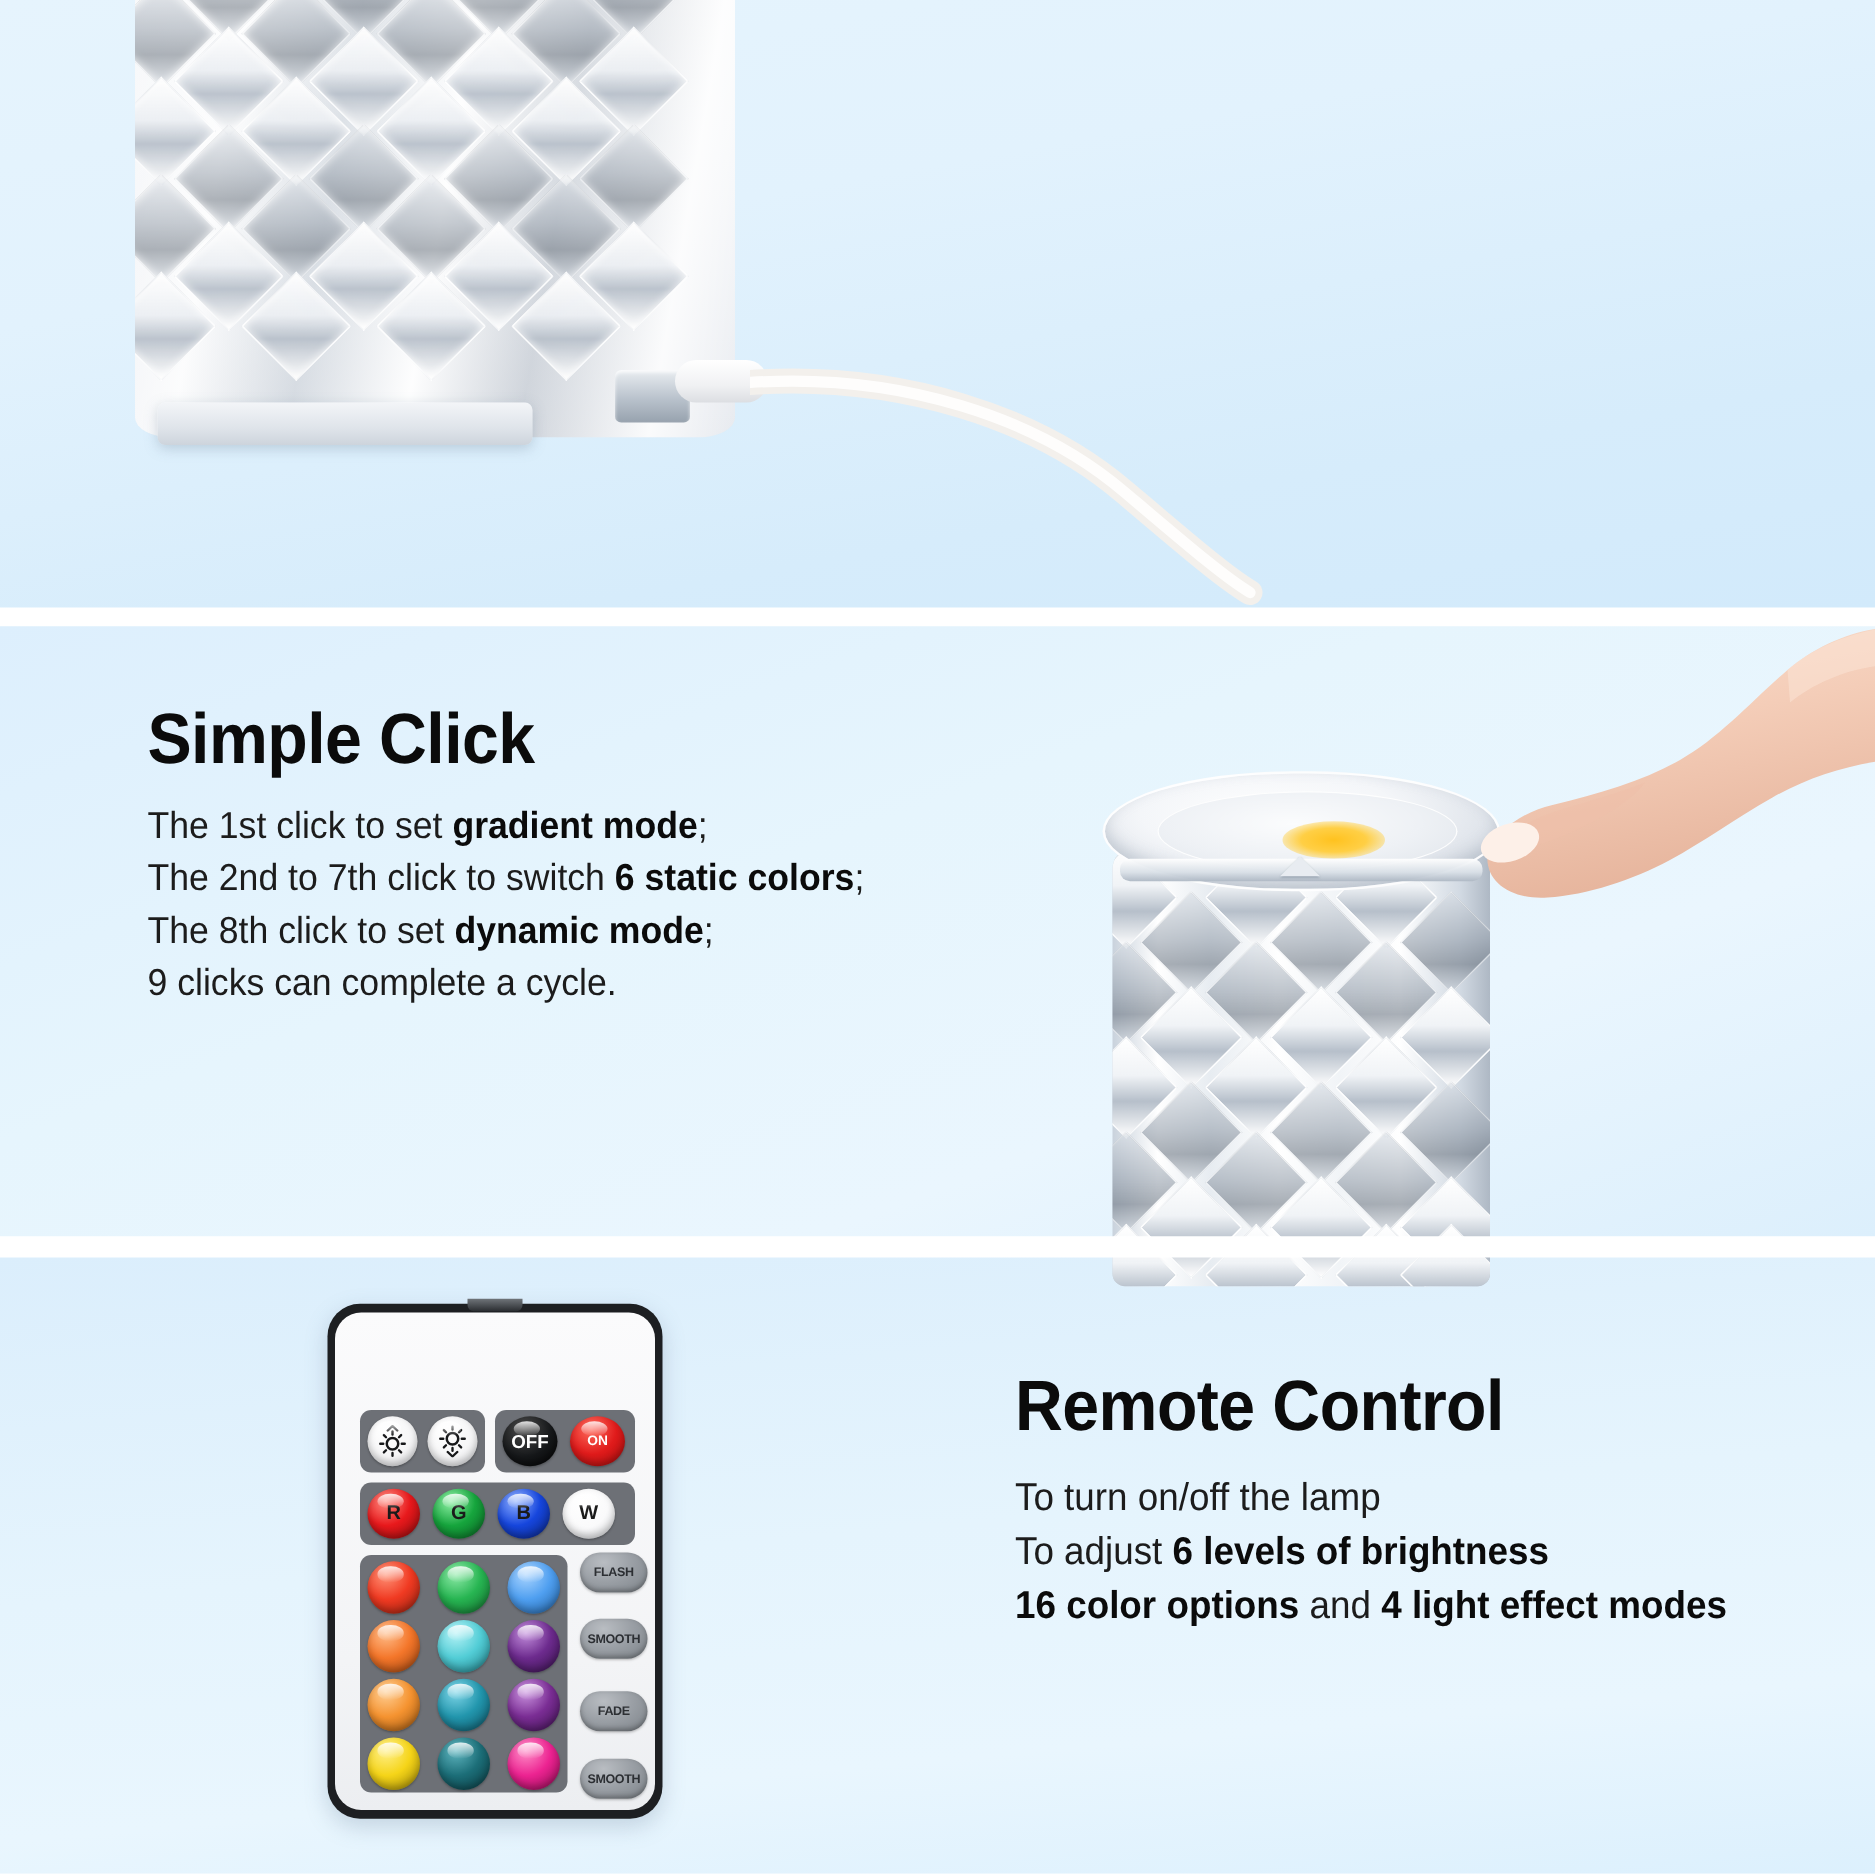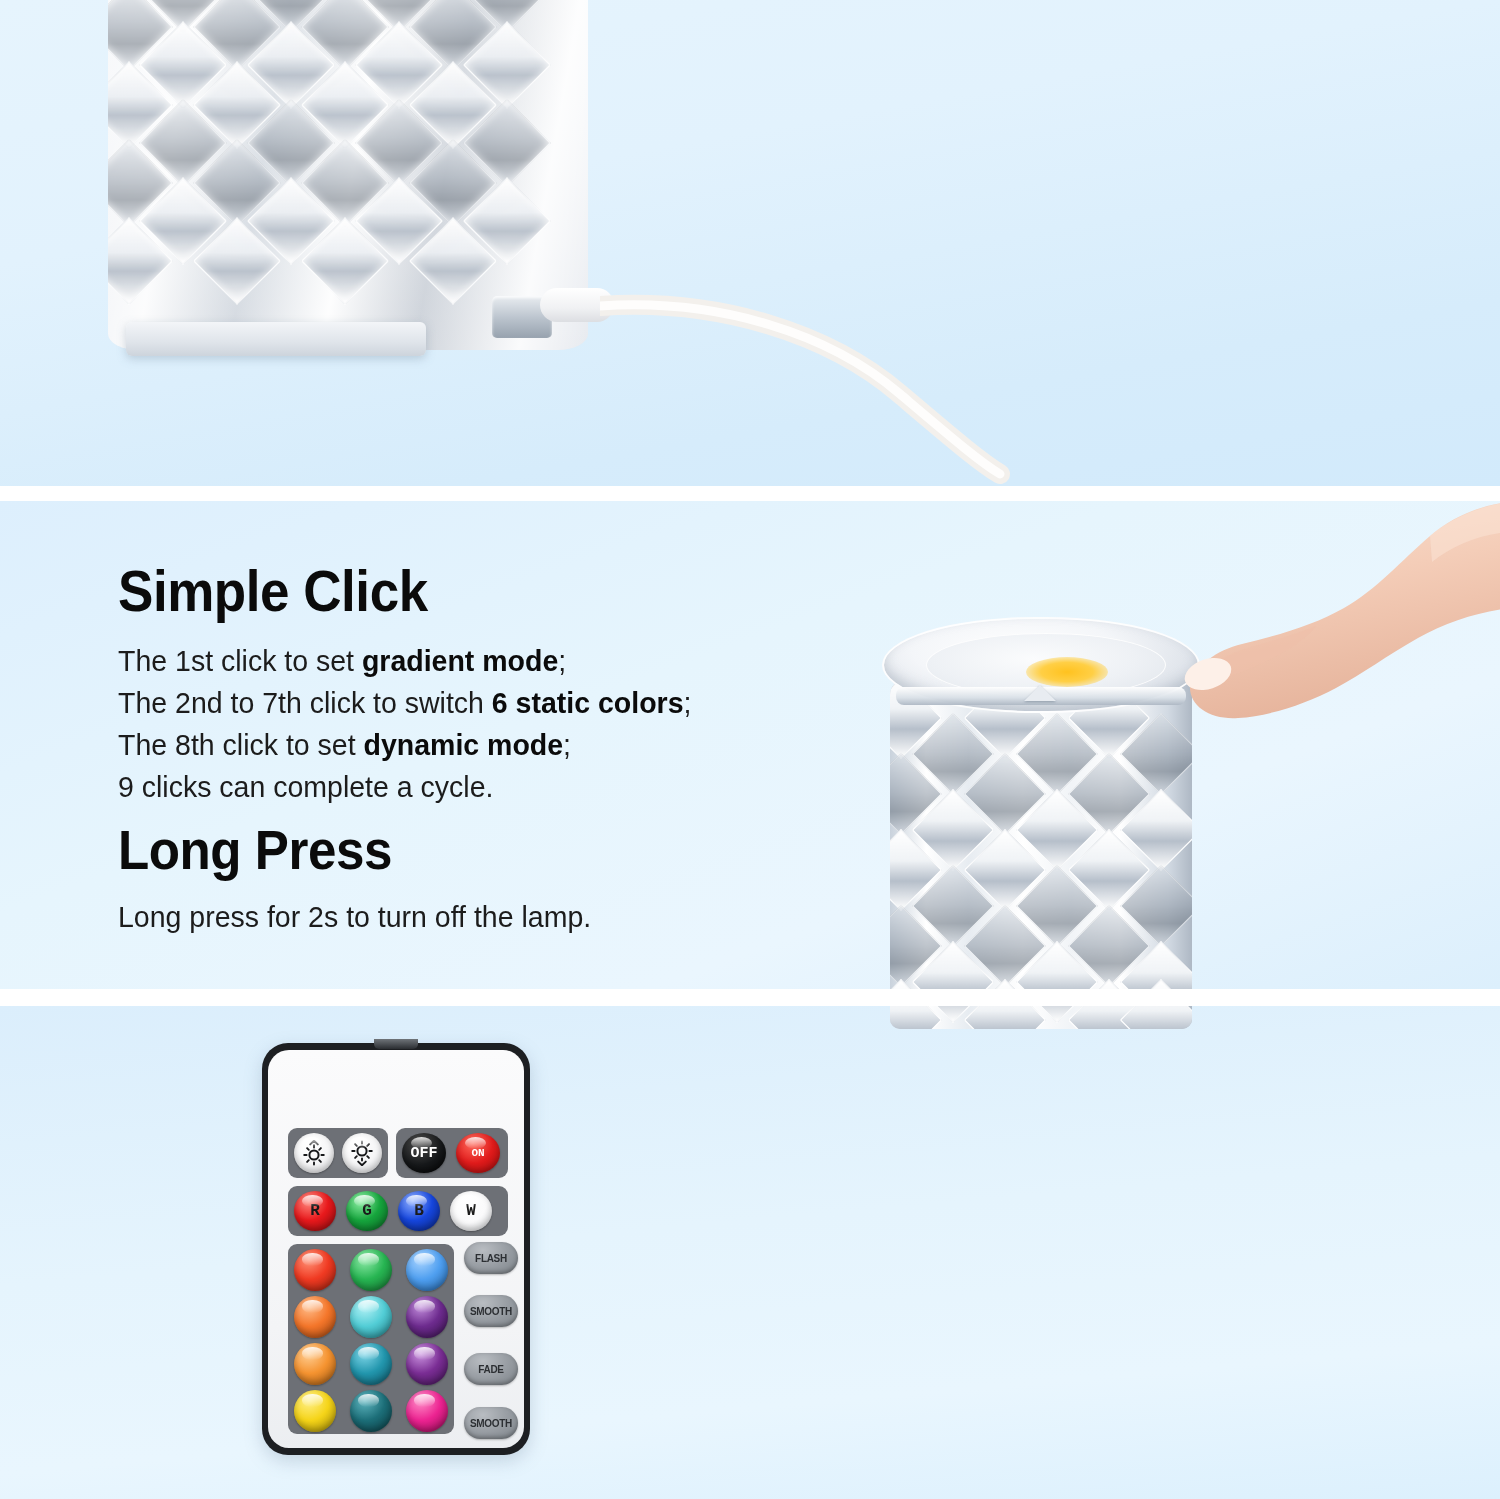--- a/index.html
+++ b/index.html
@@ -161,21 +161,21 @@
   }
   #grp-bright { left:20px; top:78px;  width:100px; height:50px; }
   #grp-power  { left:128px; top:78px; width:112px; height:50px; }
   #grp-rgbw   { left:20px;  top:136px; width:220px; height:50px; }
   #grp-colors { left:20px;  top:194px; width:166px; height:190px; }
 
   .rbtn {
     position:absolute; border-radius:50%;
     box-shadow:inset 0 -3px 6px rgba(0,0,0,.25), 0 1px 2px rgba(0,0,0,.3);
     display:flex; align-items:center; justify-content:center;
-    font-size:12px; font-weight:bold; font-family:Liberation Mono, monospace;
+    font-size:12px; font-weight:bold; font-family:Liberation Sans, sans-serif;
   }
   .rbtn::after {
     content:""; position:absolute; left:20%; top:10%; width:48%; height:30%;
     background:linear-gradient(rgba(255,255,255,.85),rgba(255,255,255,0));
     border-radius:50%; pointer-events:none;
   }
 
   .fx-btn {
     position:absolute; left:196px; width:54px; height:32px; border-radius:16px;
     background:radial-gradient(ellipse at 35% 25%,#b9bdc2 0%,#9ba0a6 45%,#7c8288 100%);
@@ -252,24 +252,20 @@
     </div>
     <div class="bodyline">
       <span>The 2nd to 7th click to switch </span><b>6 static colors</b><span>;</span>
     </div>
     <div class="bodyline">
       <span>The 8th click to set </span><b>dynamic mode</b><span>;</span>
     </div>
     <div class="bodyline">9 clicks can complete a cycle.</div>
   </div>
 
-  <div id="press-block">
-    <div class="headline">Long Press</div>
-    <div class="bodyline">Long press for 2s to turn off the lamp.</div>
-  </div>
 
   <div id="lamp-click">
     <div class="lamp-cyl">
       <i style="left:-18px;top:10px"></i>
         <i class="d" style="left:34px;top:46px"></i>
       <i style="left:86px;top:10px"></i>
         <i class="d" style="left:138px;top:46px"></i>
       <i style="left:190px;top:10px"></i>
         <i class="d" style="left:242px;top:46px"></i>
       <i class="d" style="left:-18px;top:86px"></i>
@@ -318,20 +314,30 @@
     <path d="M60,196 C70,182 92,168 118,160 C142,153 166,146 186,138
              C176,152 150,168 122,180 C100,189 76,196 60,196 Z" fill="#eec0aa" opacity=".55"></path>
     <ellipse cx="78" cy="186" rx="24" ry="15" fill="#fdf0e8" transform="rotate(-18 78 186)"></ellipse>
     <path d="M300,48 C318,32 348,18 380,14 L380,44 C350,46 322,58 302,74 Z" fill="#fce6d8" opacity=".5"></path>
   </svg>
 
   <div class="divider" id="divider-2"></div>
 
   <div class="panel" id="panel-remote"></div>
 
+  <div id="remote-block">
+    <div class="headline">Remote Control</div>
+    <div class="bodyline">To turn on/off the lamp</div>
+    <div class="bodyline">
+      <span>To adjust </span><b>6 levels of brightness</b>
+    </div>
+    <div class="bodyline">
+      <b>16 color options</b><span> and </span><b>4 light effect modes</b>
+    </div>
+  </div>
 
   <div id="remote">
     <div class="ir-emitter"></div>
     <div class="remote-face">
 
       <div class="btn-group" id="grp-bright">
         <div class="rbtn" style="left:6px;top:5px;width:40px;height:40px;background:radial-gradient(circle at 35% 28%,#ffffff 0%,#f6f6f7 55%,#e2e3e6 100%);">
           <svg width="26" height="26" viewBox="0 0 26 26">
             <circle cx="13" cy="15" r="4.6" fill="none" stroke="#17181a" stroke-width="2"></circle>
             <g stroke="#17181a" stroke-width="1.9" stroke-linecap="round">

